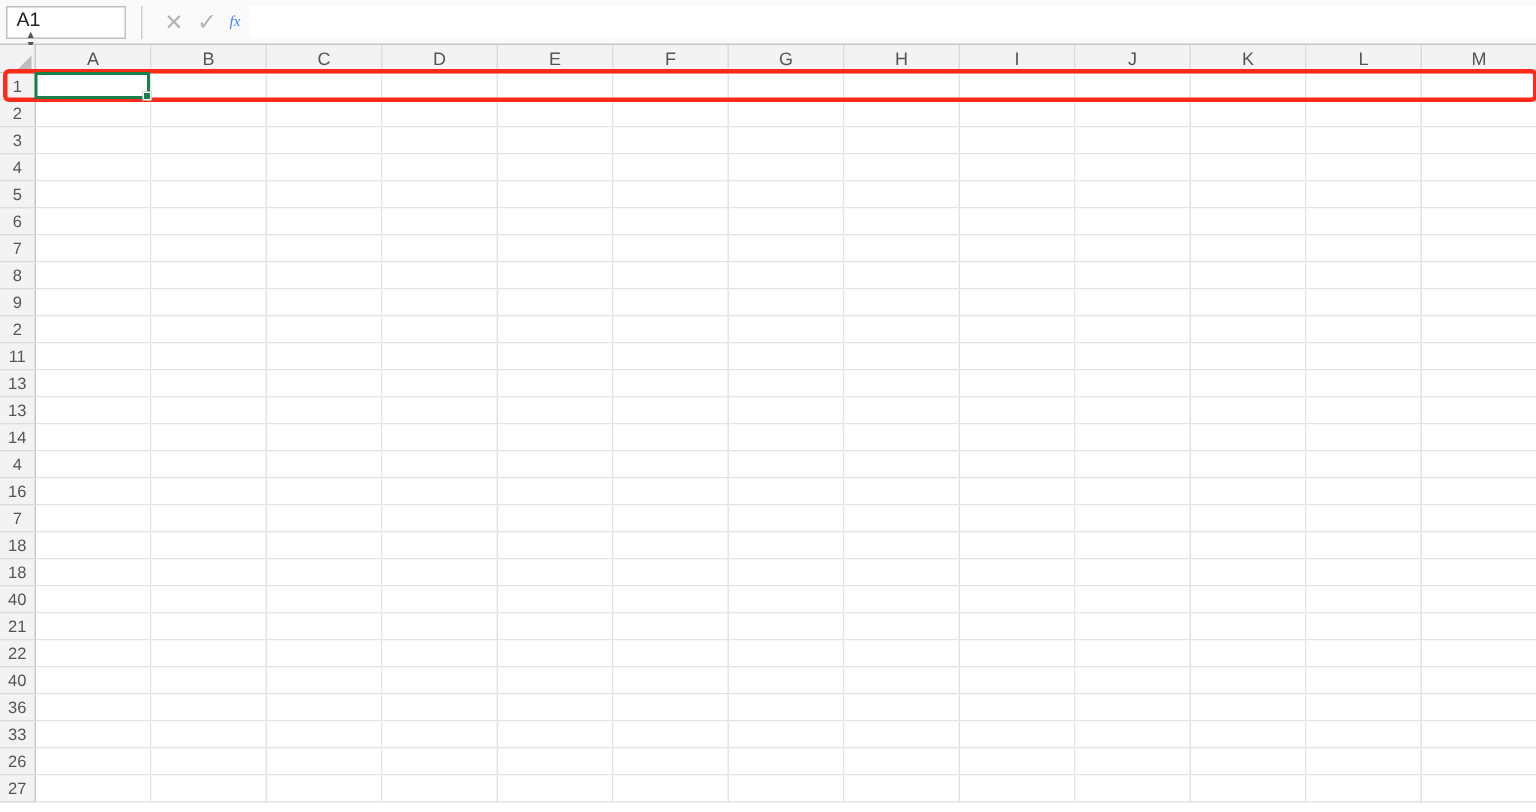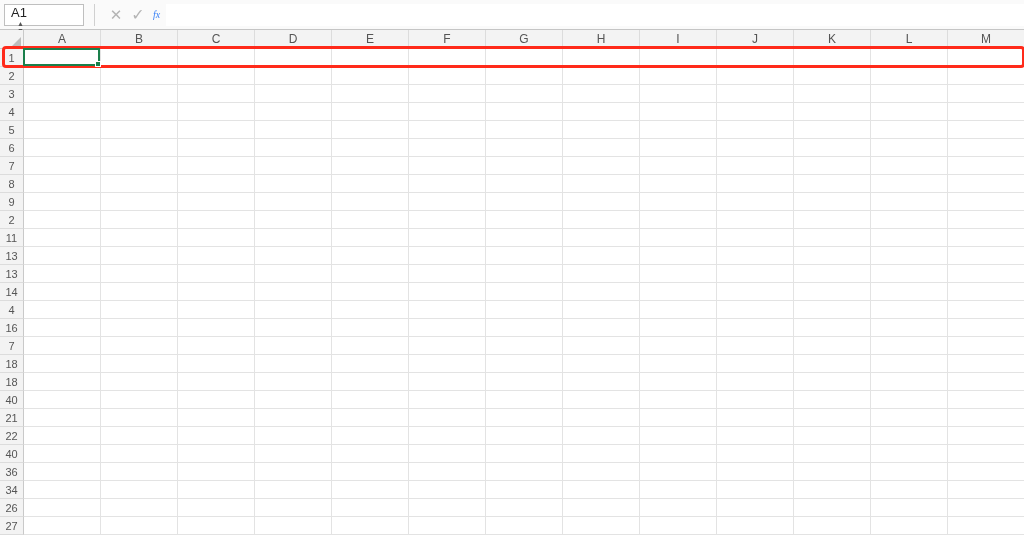--- a/index.html
+++ b/index.html
@@ -252,21 +252,21 @@
       <div class="row-head">4</div>
       <div class="row-head">16</div>
       <div class="row-head">7</div>
       <div class="row-head">18</div>
       <div class="row-head">18</div>
       <div class="row-head">40</div>
       <div class="row-head">21</div>
       <div class="row-head">22</div>
       <div class="row-head">40</div>
       <div class="row-head">36</div>
-      <div class="row-head">34</div>
+      <div class="row-head">33</div>
       <div class="row-head">26</div>
       <div class="row-head">27</div>
     </div>
   <div class="cells" id="cells">
       <div class="cell-row">
         <div class="cell"></div>
         <div class="cell"></div>
         <div class="cell"></div>
         <div class="cell"></div>
         <div class="cell"></div>

